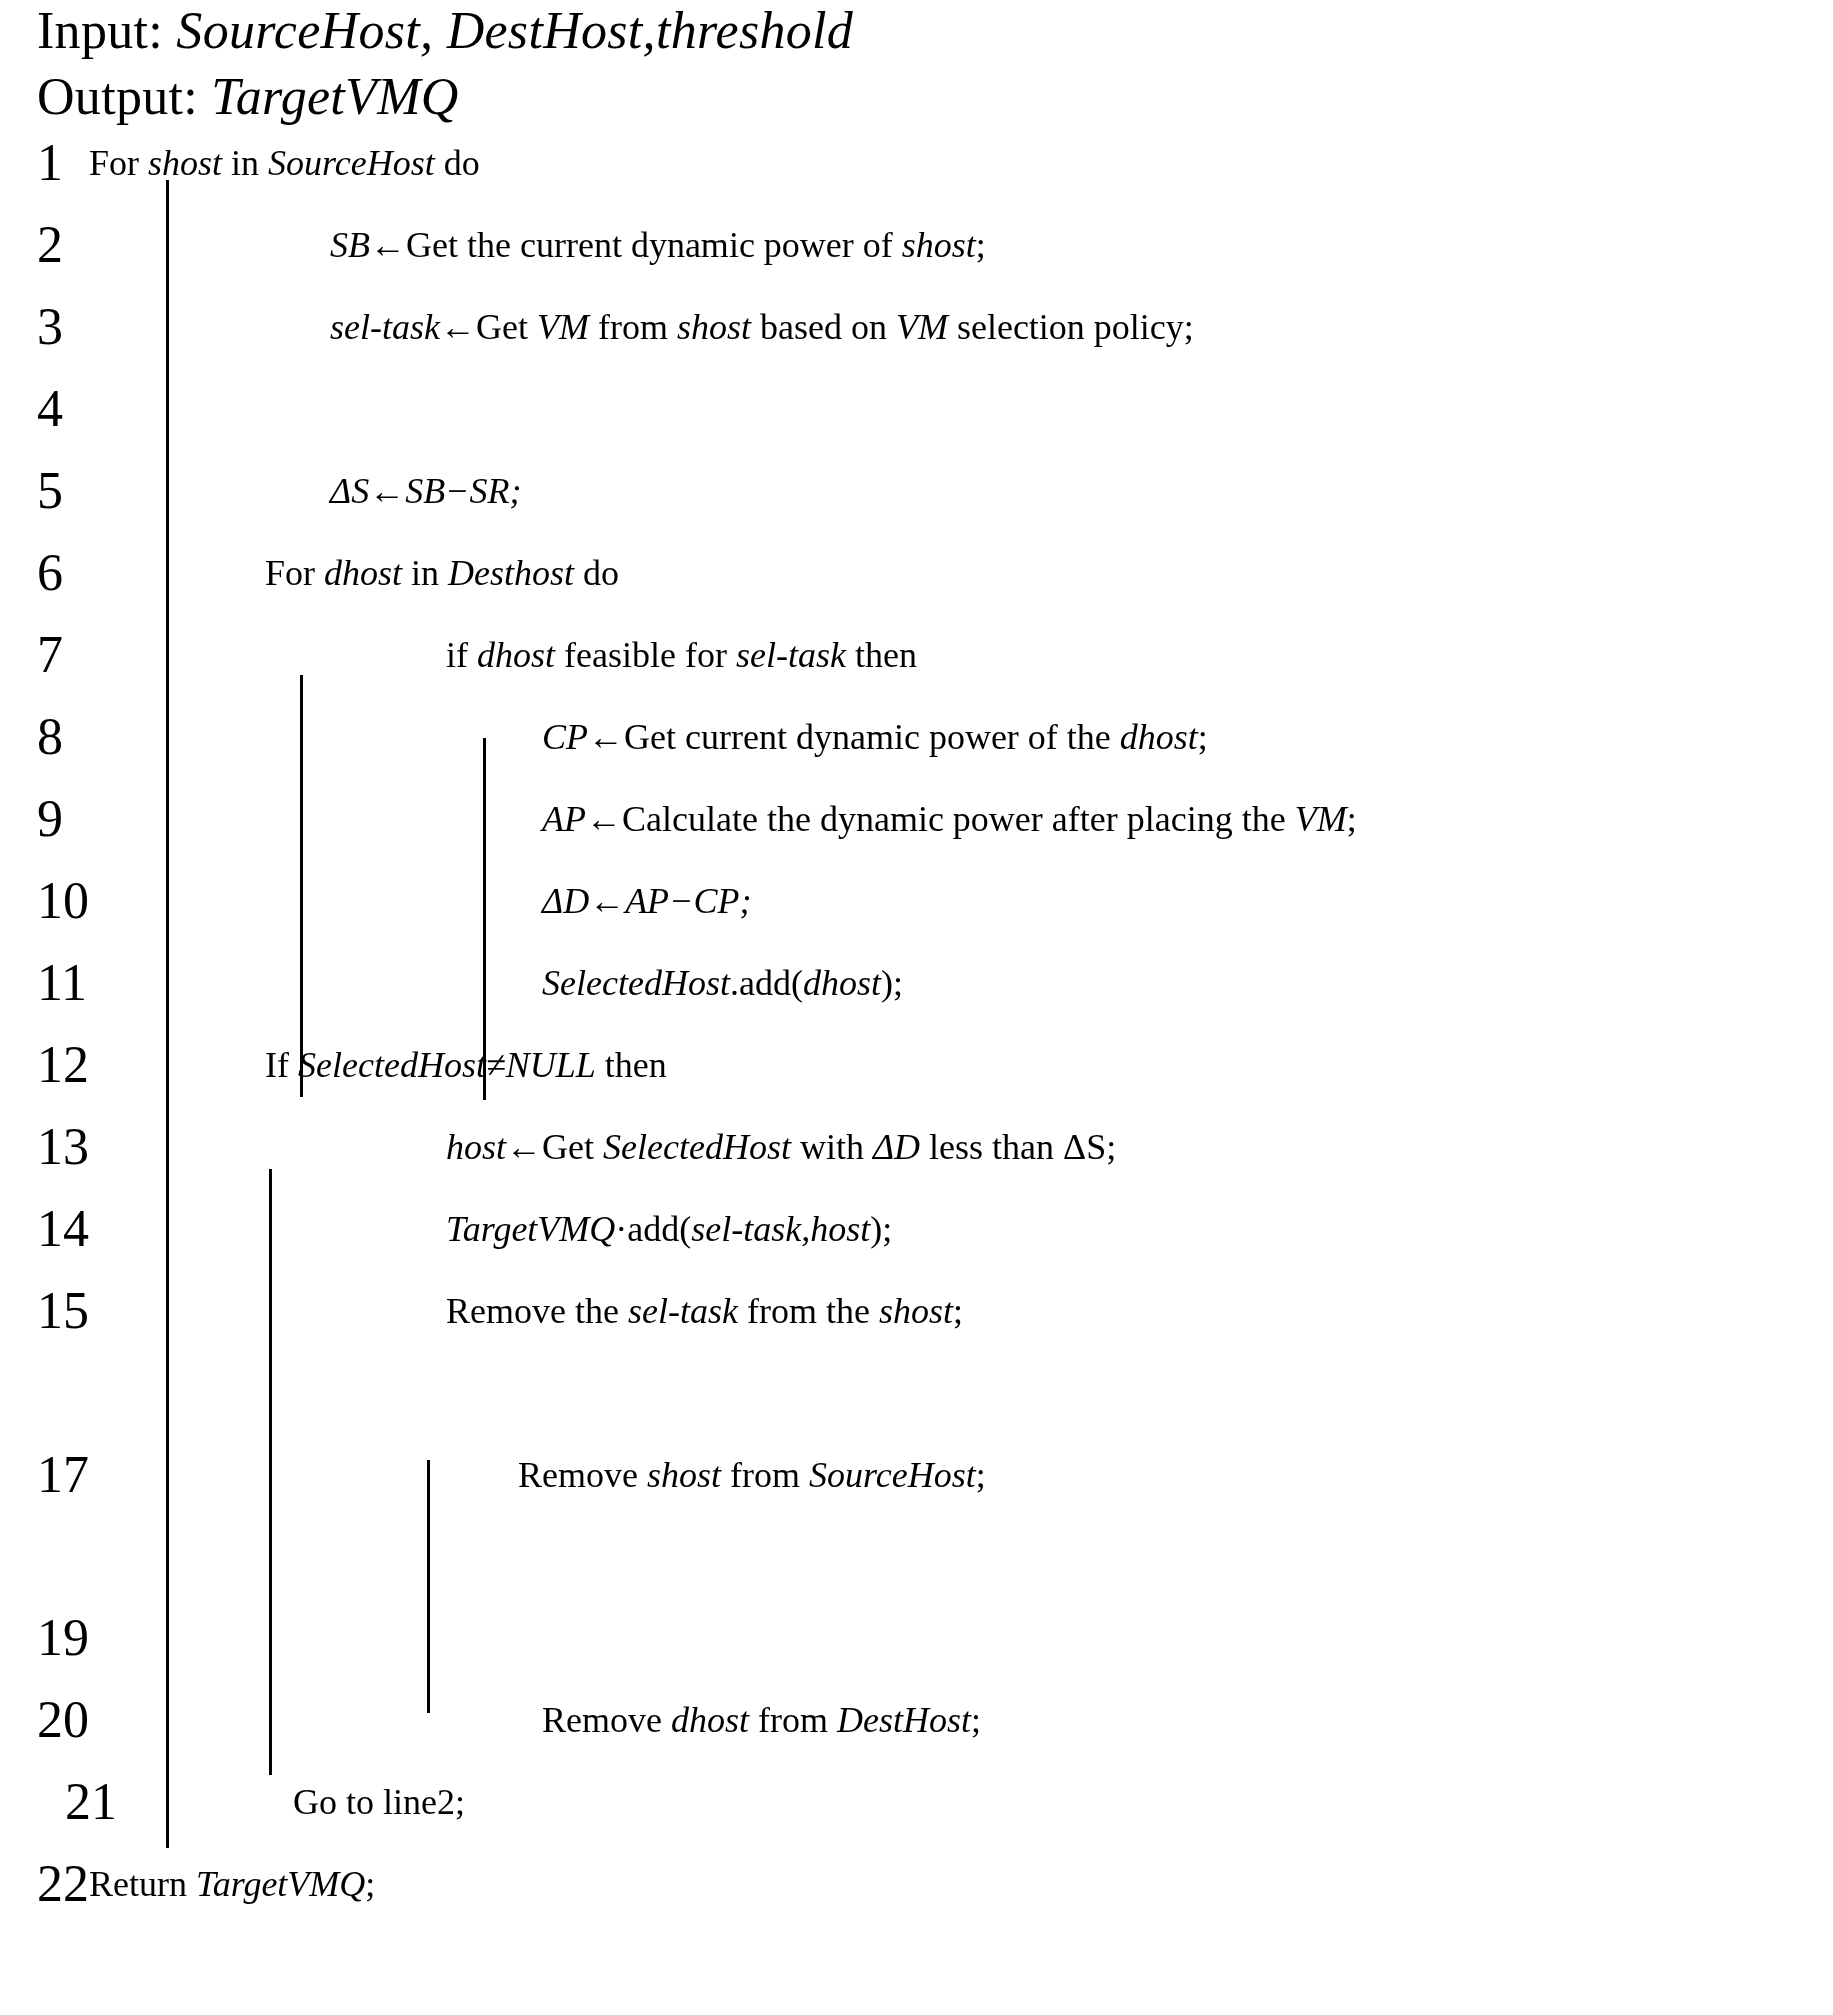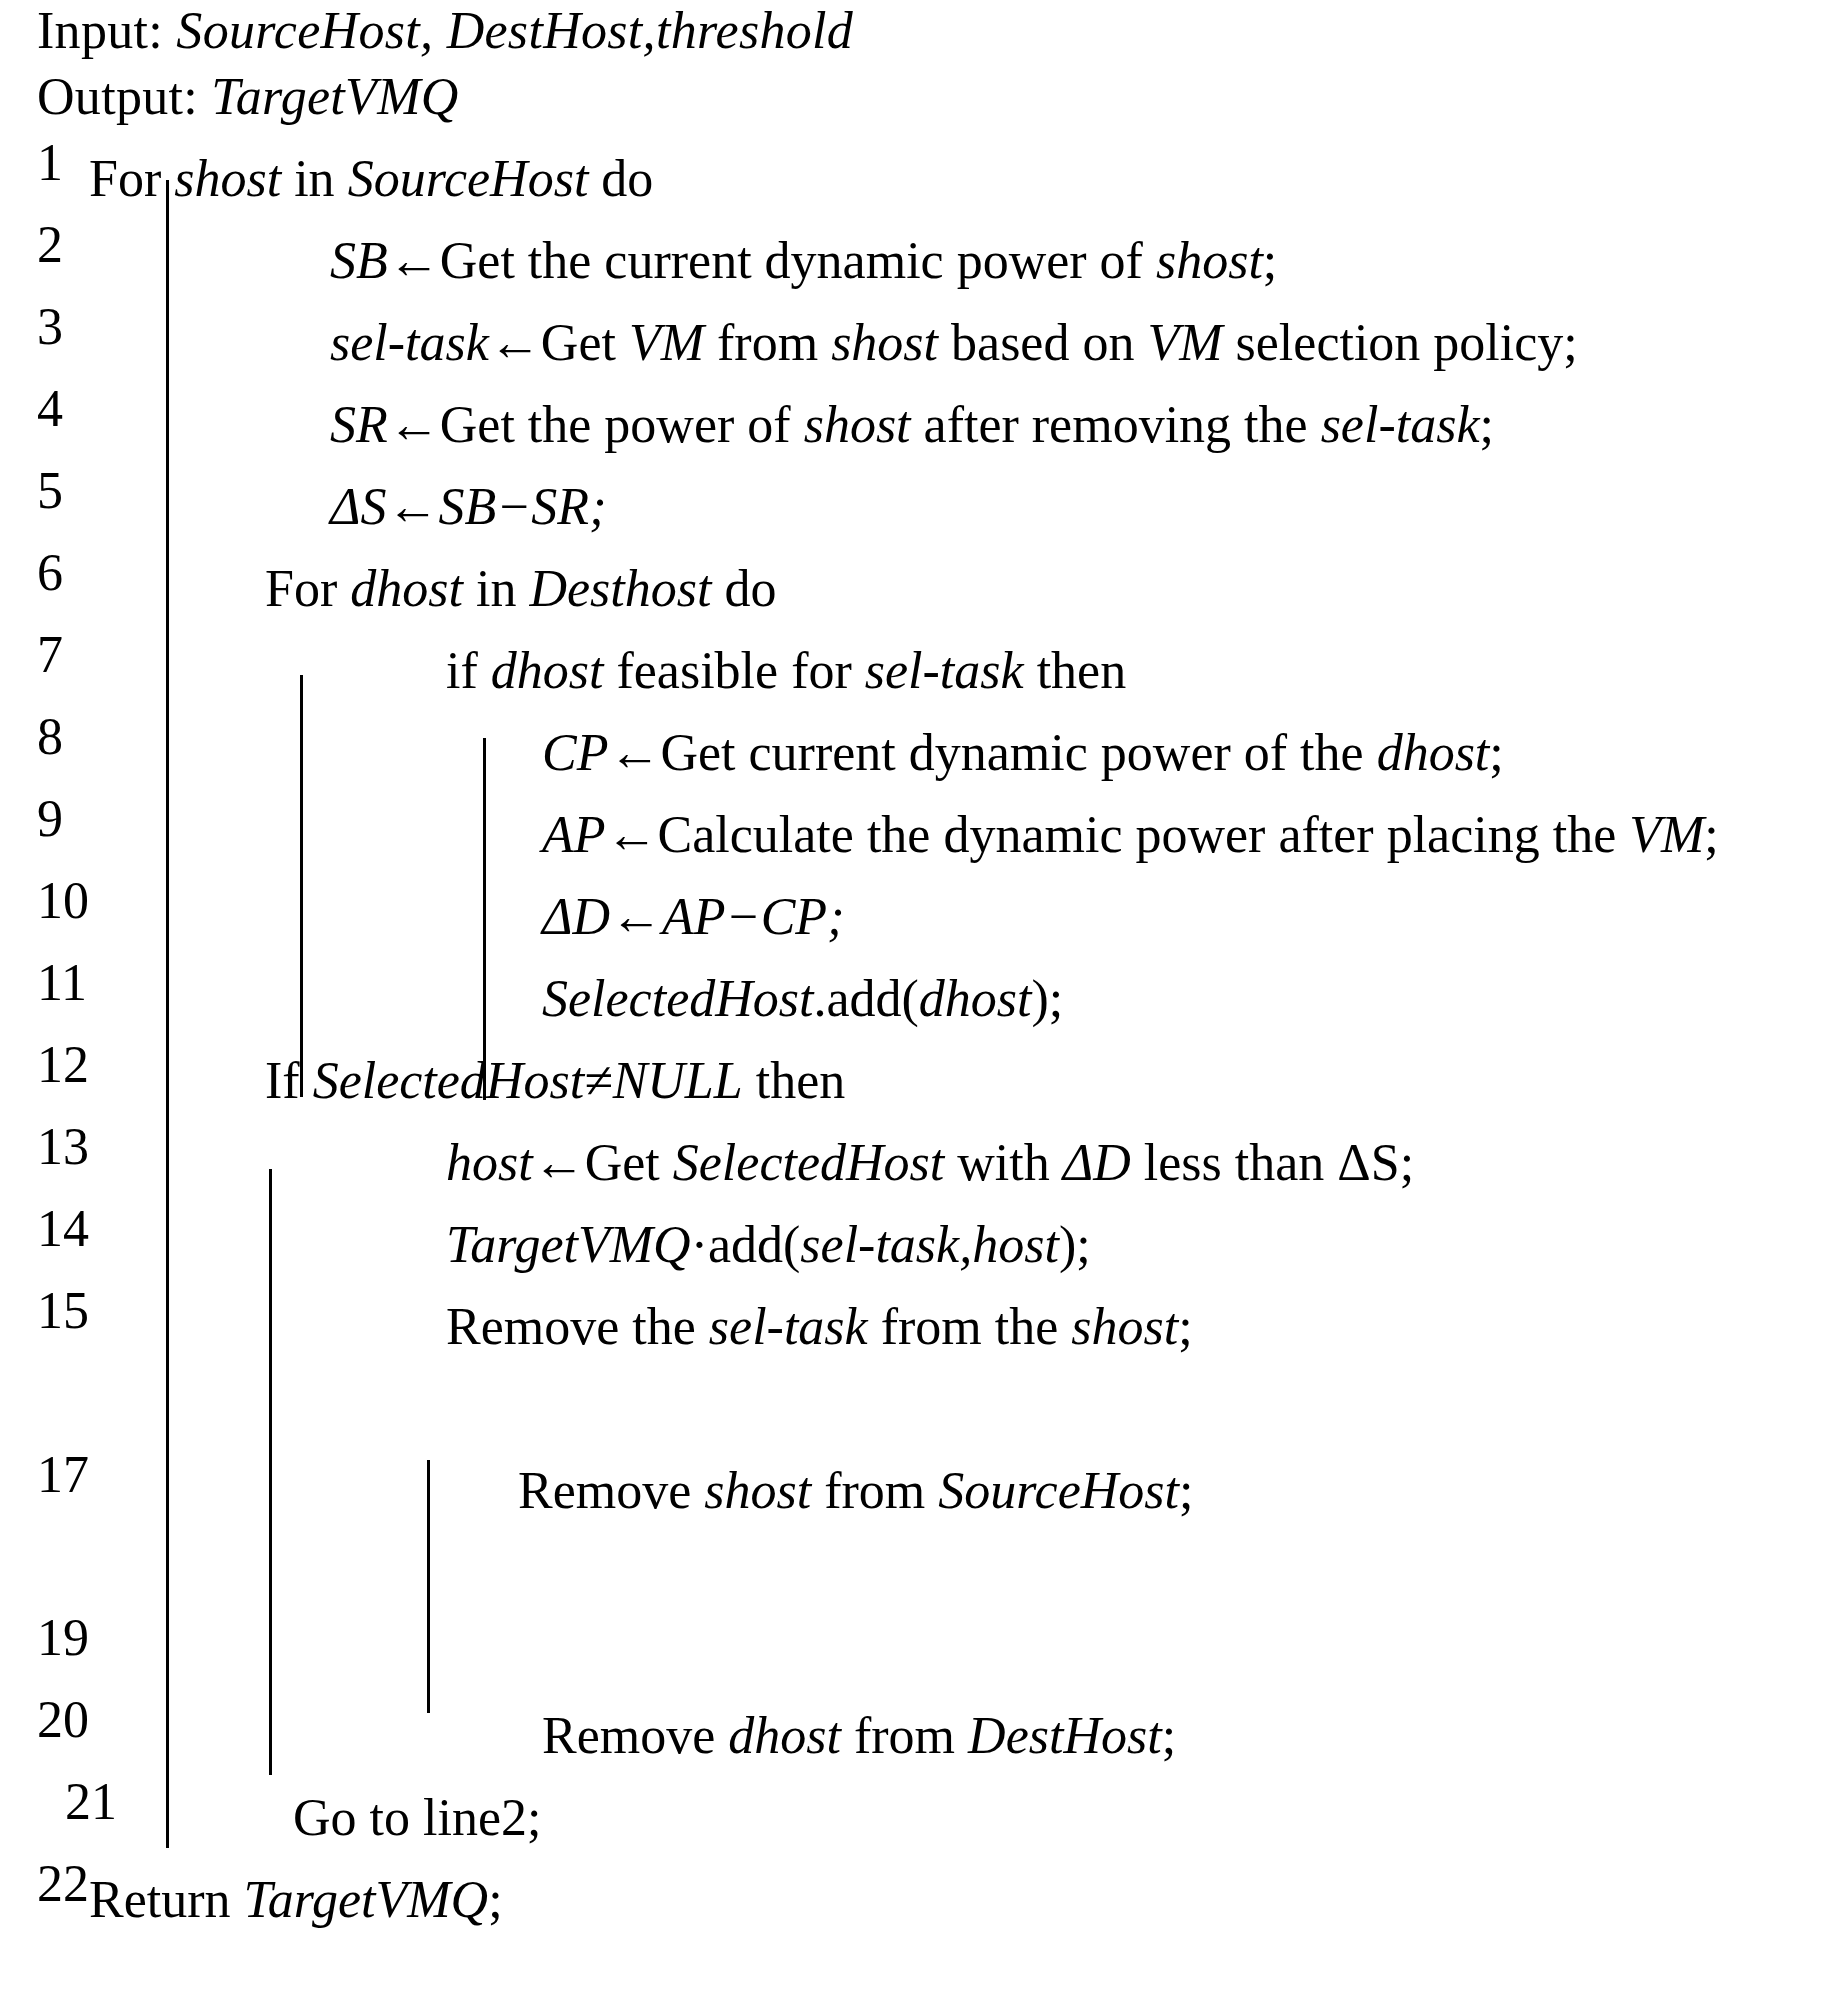--- a/index.html
+++ b/index.html
@@ -45,22 +45,22 @@
     position: absolute;
     left: 37px;
     top: 0;
     font-size: 52px;
     line-height: 1;
     font-style: normal;
     white-space: pre;
   }
   .body {
     position: absolute;
-    top: 16px;
-    font-size: 52px;
+    top: 8px;
+    font-size: 36px;
     line-height: 1;
     white-space: pre;
   }
   .body .kw { font-style: normal; }
   .body .var { font-style: italic; }
 
   
   .rule {
     position: absolute;
     width: 3px;
@@ -86,21 +86,20 @@
     <div class="row" style="top: 219px;">
       <span class="num">2</span>
       <span class="body" style="left: 330px;"><span class="var">SB</span><span class="kw">←Get the current dynamic power of </span><span class="var">shost</span><span class="kw">;</span></span>
     </div>
     <div class="row" style="top: 301px;">
       <span class="num">3</span>
       <span class="body" style="left: 330px;"><span class="var">sel-task</span><span class="kw">←Get </span><span class="var">VM</span><span class="kw"> from </span><span class="var">shost</span><span class="kw"> based on </span><span class="var">VM</span><span class="kw"> selection policy;</span></span>
     </div>
     <div class="row" style="top: 383px;">
       <span class="num">4</span>
-      <span class="body" style="left: 330px;"><span class="var">SR</span><span class="kw">←Get the power of </span><span class="var">shost</span><span class="kw"> after removing the </span><span class="var">sel-task</span><span class="kw">;</span></span>
     </div>
     <div class="row" style="top: 465px;">
       <span class="num">5</span>
       <span class="body" style="left: 330px;"><span class="var">ΔS←SB−SR;</span></span>
     </div>
     <div class="row" style="top: 547px;">
       <span class="num">6</span>
       <span class="body" style="left: 265px;"><span class="kw">For </span><span class="var">dhost</span><span class="kw"> in </span><span class="var">Desthost</span><span class="kw"> do</span></span>
     </div>
     <div class="row" style="top: 629px;">

